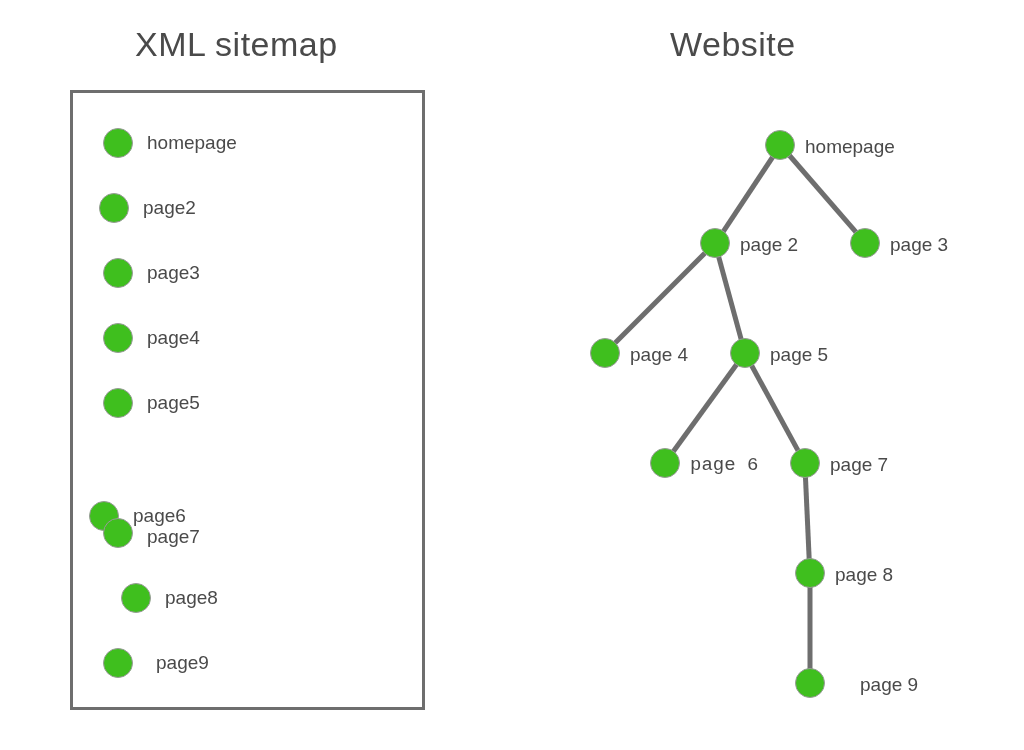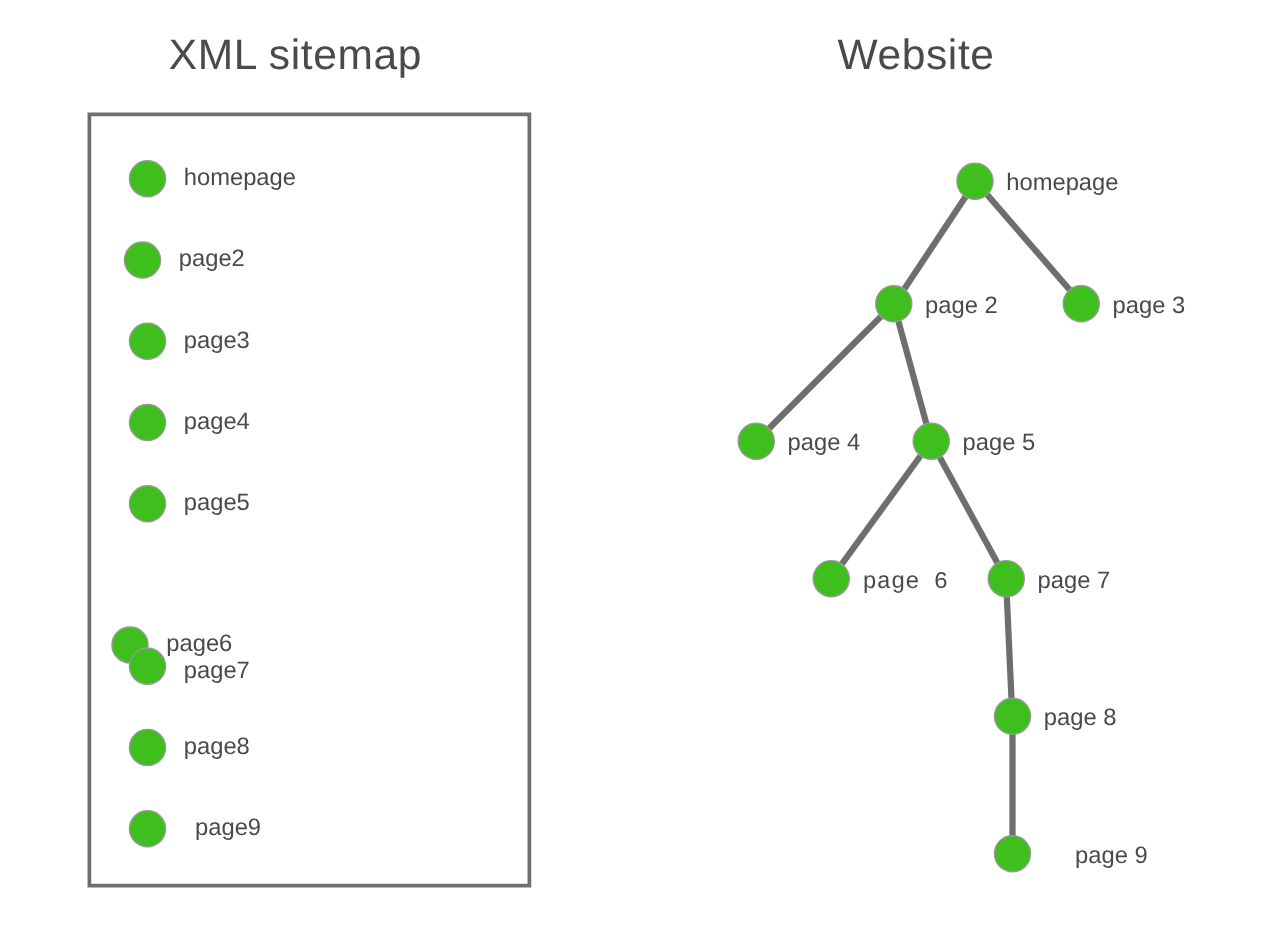--- a/index.html
+++ b/index.html
@@ -108,21 +108,21 @@
         <div class="list-label">page5</div>
       </div>
       <div class="list-item" style="left: 16px; top: 360px; margin-top: 48px;">
         <div class="dot" style="background: rgb(63, 191, 30);"></div>
         <div class="list-label">page6</div>
       </div>
       <div class="list-item" style="left: 30px; top: 425px; align-items: flex-end;">
         <div class="dot" style="background: rgb(63, 191, 30);"></div>
         <div class="list-label">page7</div>
       </div>
-      <div class="list-item" style="left: 30px; top: 490px;">
+      <div class="list-item" style="left: 48px; top: 490px;">
         <div class="dot" style="background: rgb(63, 191, 30);"></div>
         <div class="list-label">page8</div>
       </div>
       <div class="list-item" style="left: 30px; top: 555px; gap: 23px;">
         <div class="dot" style="background: rgb(63, 191, 30);"></div>
         <div class="list-label">page9</div>
       </div>
     </div>
 
   <div id="tree-layer">

